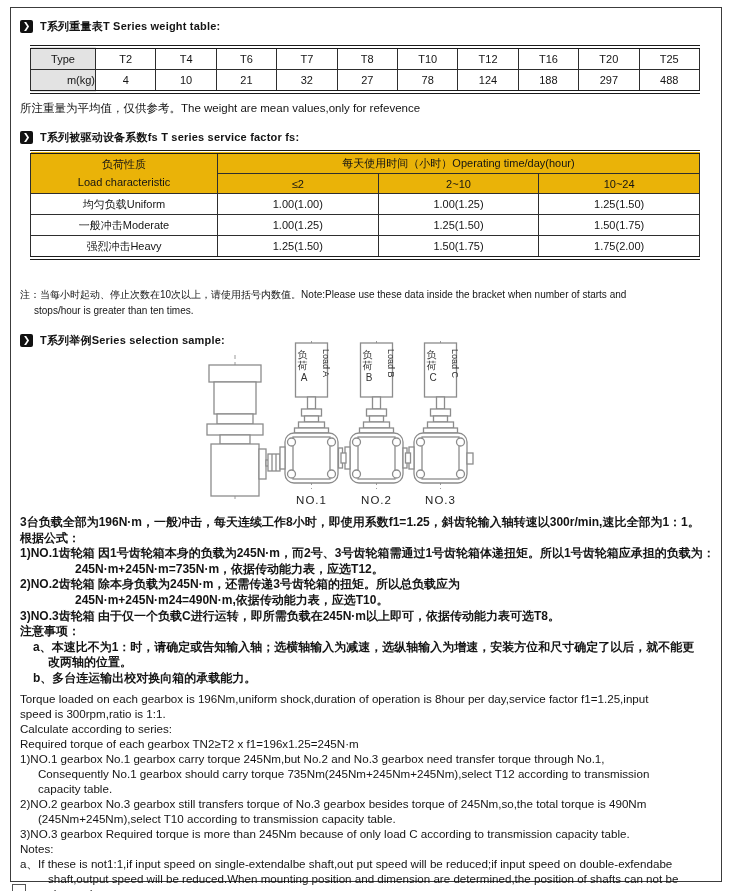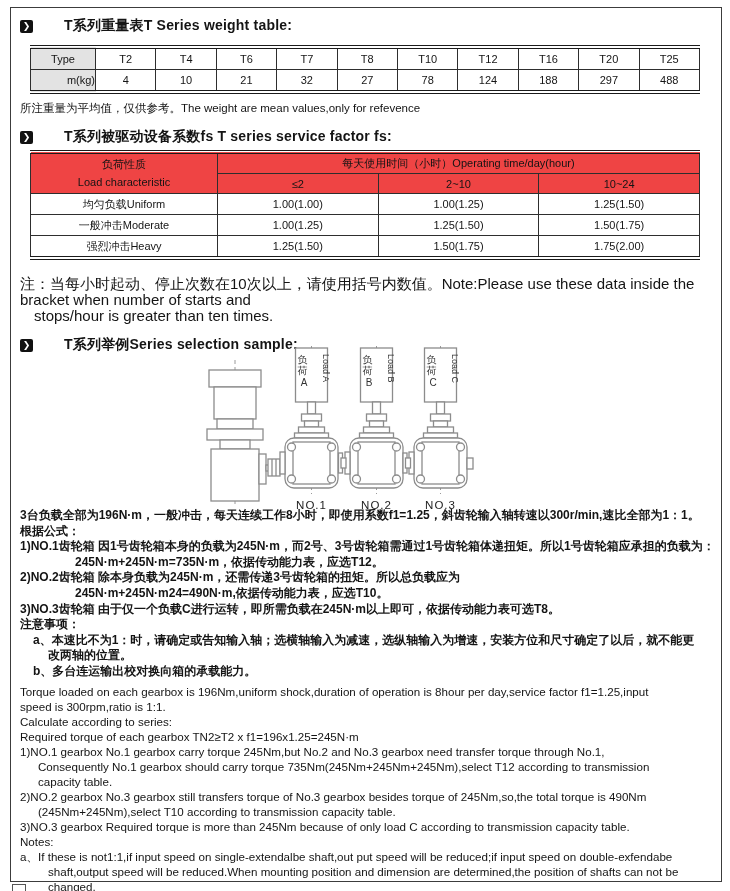--- a/index.html
+++ b/index.html
@@ -4,42 +4,42 @@
 <style>
   html,body{margin:0;padding:0;background:#fff;}
   .page{position:relative;width:730px;height:891px;background:#fff;overflow:hidden;
         font-family:"Liberation Sans","DejaVu Sans",sans-serif;color:#141414;}
   .frame{position:absolute;left:10px;top:7px;right:8px;bottom:9px;border:1.5px solid #3c3c3c;pointer-events:none;}
   .content{position:relative;padding:5px 22px 0 20px;}
   
   .sec-head{display:flex;align-items:center;gap:7px;margin-top:12px;height:18px;}
   .sec-icon{width:13px;height:13px;background:#111;border-radius:2px;color:#fff;
             display:flex;align-items:center;justify-content:center;font-size:9px;font-weight:bold;line-height:1;flex:0 0 13px;}
-  .sec-title{font-size:14px;font-weight:bold;letter-spacing:.2px;margin-left:24px;}
+  .sec-title{font-size:11px;font-weight:bold;letter-spacing:.2px;}
   
   table{border-collapse:collapse;table-layout:fixed;}
   .wtab{width:670px;margin:10px 0 0 10px;border-top:4px double #1b1b1b;border-bottom:4px double #1b1b1b;padding-left:40px;}
   .wtab td{border:1px solid #2e2e2e;height:20px;text-align:center;font-size:11px;padding:0;}
   .wtab td.lab{background:#e3e3e3;}
   .ftab{width:670px;margin:4px 0 0 10px;border-top:4px double #1b1b1b;border-bottom:4px double #1b1b1b;}
   .ftab td{border:1px solid #2e2e2e;text-align:center;font-size:11px;padding:0;}
-  .ftab td.hd{background:#ef4444;}
+  .ftab td.hd{background:#eab308;}
   .ftab .r1 td{height:19px;}
   .ftab .r2 td{height:19px;}
   .ftab .dr td{height:20px;background:#fff;}
   .ftab td.loadcell{line-height:1.55;}
   
   .small-note{font-size:11.5px;margin:7px 0 0 0;line-height:15px;}
-  .bracket-note{margin-top:16px;font-size:15px;line-height:16px;}
+  .bracket-note{margin-top:27px;font-size:10px;line-height:16px;}
   .bracket-note .l2{padding-left:14px;}
   
   .diagram-wrap{position:relative;height:162px;margin-top:-8px;}
   .diagram-svg{position:absolute;left:160px;top:0;}
   
-  .cn-block{margin-top:0;font-size:12px;font-weight:bold;line-height:15.6px;}
+  .cn-block{margin-top:12px;font-size:12px;font-weight:bold;line-height:15.6px;}
   .en-block{margin-top:4px;font-size:11.6px;line-height:15px;}
   .line{white-space:nowrap;}
   .i0{padding-left:0;}
   .i1{padding-left:13px;}
   .i2{padding-left:28px;}
   .i3{padding-left:55px;}
   .i4{padding-left:18px;}
   .corner-mark{position:absolute;left:12px;top:884px;width:12px;height:7px;border:1.5px solid #555;border-bottom:none;}
 </style>
 </head>

